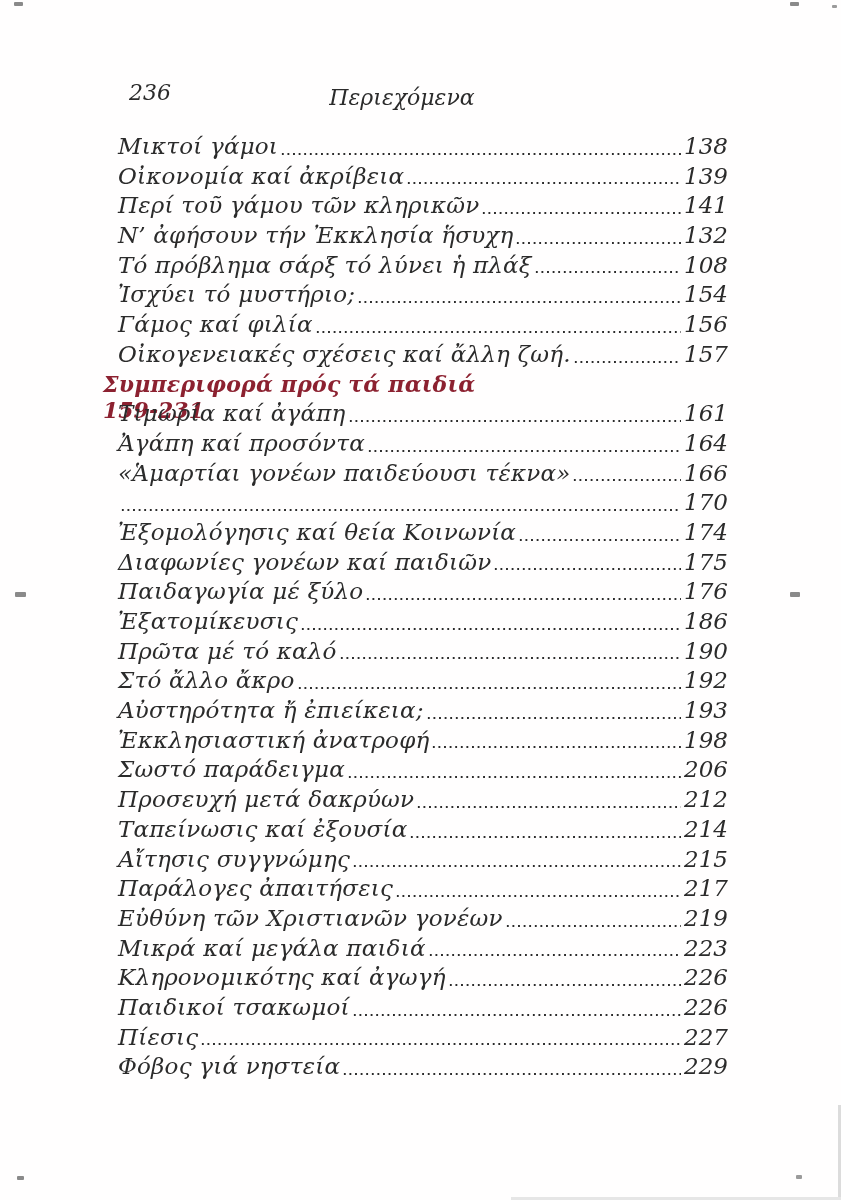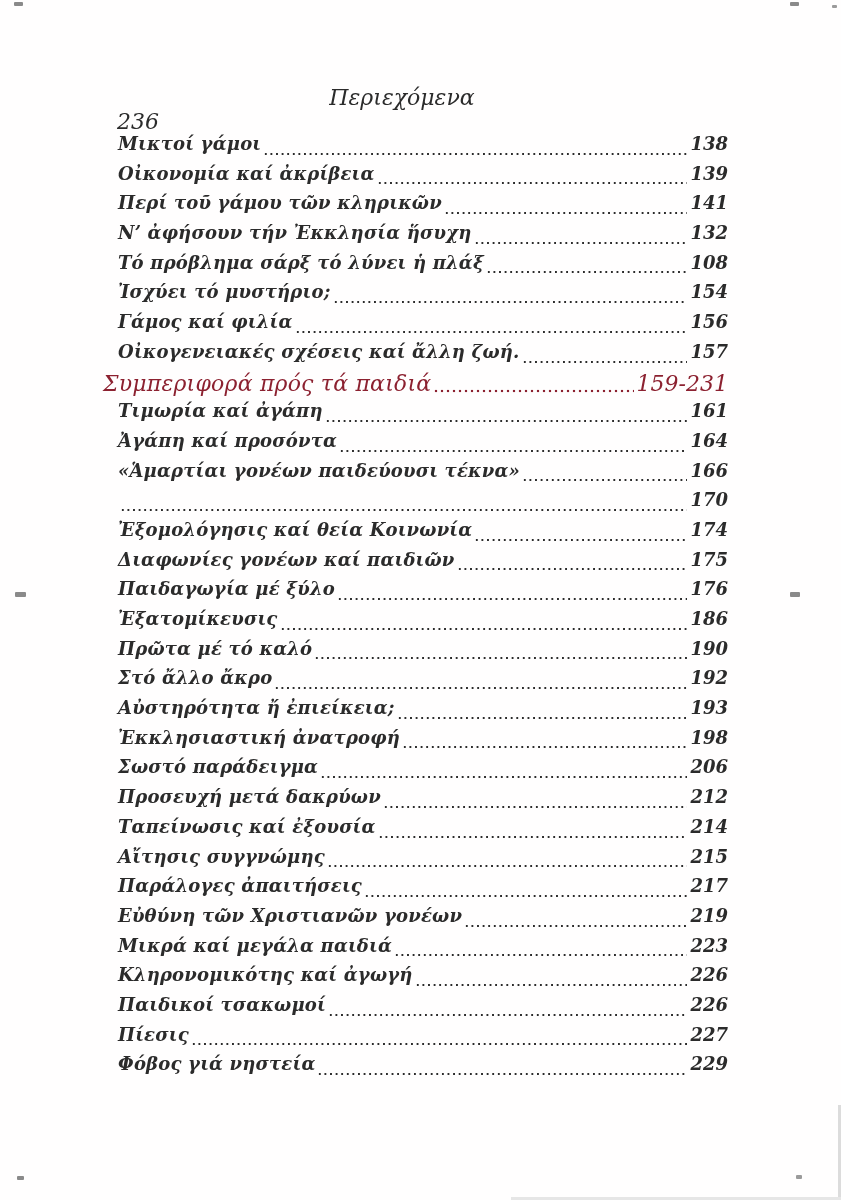--- a/index.html
+++ b/index.html
@@ -49,68 +49,67 @@
   .header-row {
     position: absolute;
     top: 80px;
     left: 103px;
     width: 634px;
     height: 32px;
     font-size: 22px;
   }
   .folio {
     position: absolute;
-    left: 14px;
+    left: 26px;
     top: 0;
-    margin-top: 29px;
   }
   .running-head {
     position: absolute;
     left: 0;
     right: 36px;
     top: 5px;
     text-align: center;
   }
 
   .toc {
     position: absolute;
     top: 133px;
     left: 103px;
     width: 625px;
   }
   .toc-row {
     display: flex;
     align-items: baseline;
     height: 29.7px;
-    font-size: 18px;
+    font-size: 23px;
     padding-left: 15px;
     white-space: nowrap;
-    font-weight: bold;
   }
   .toc-row .title {
     flex: 0 0 auto;
     letter-spacing: 0.2px;
   }
   .toc-row .leader {
     flex: 1 1 auto;
     align-self: stretch;
     margin: 0 3px 0 2px;
     background-image: radial-gradient(circle, currentColor 1.15px, transparent 1.4px);
     background-size: 5.6px 4px;
     background-repeat: repeat-x;
     background-position: left calc(100% - 7px);
   }
   .toc-row .pagenum {
     flex: 0 0 auto;
   }
   .toc-row.section {
     padding-left: 0;
-    font-weight: normal;
+    font-weight: bold;
     color: var(--accent, #8c2130);
     font-size: 22px;
+    flex-direction: column;
   }
   .toc-row.section .leader {
     background-image: radial-gradient(circle, currentColor 1.35px, transparent 1.6px);
     background-size: 6px 4px;
   }
 </style>
 </head>
 <body>
 
 <div class="page" style="--accent: #8c2130;">

